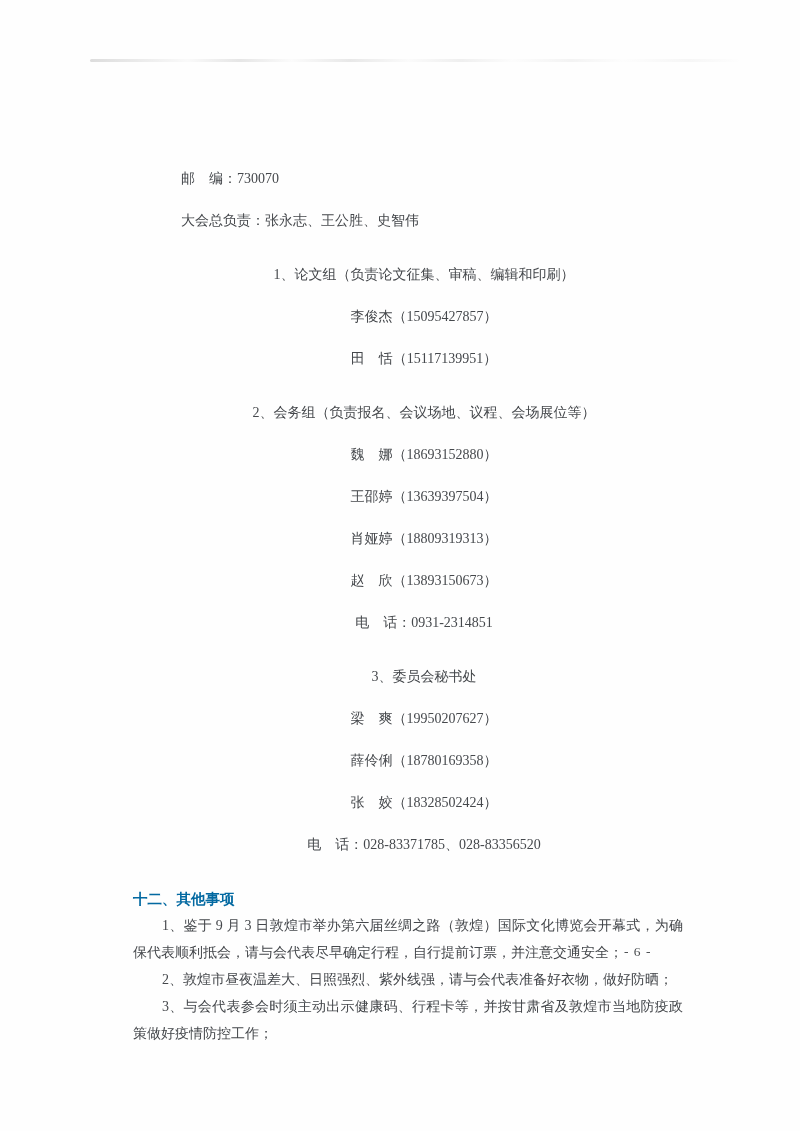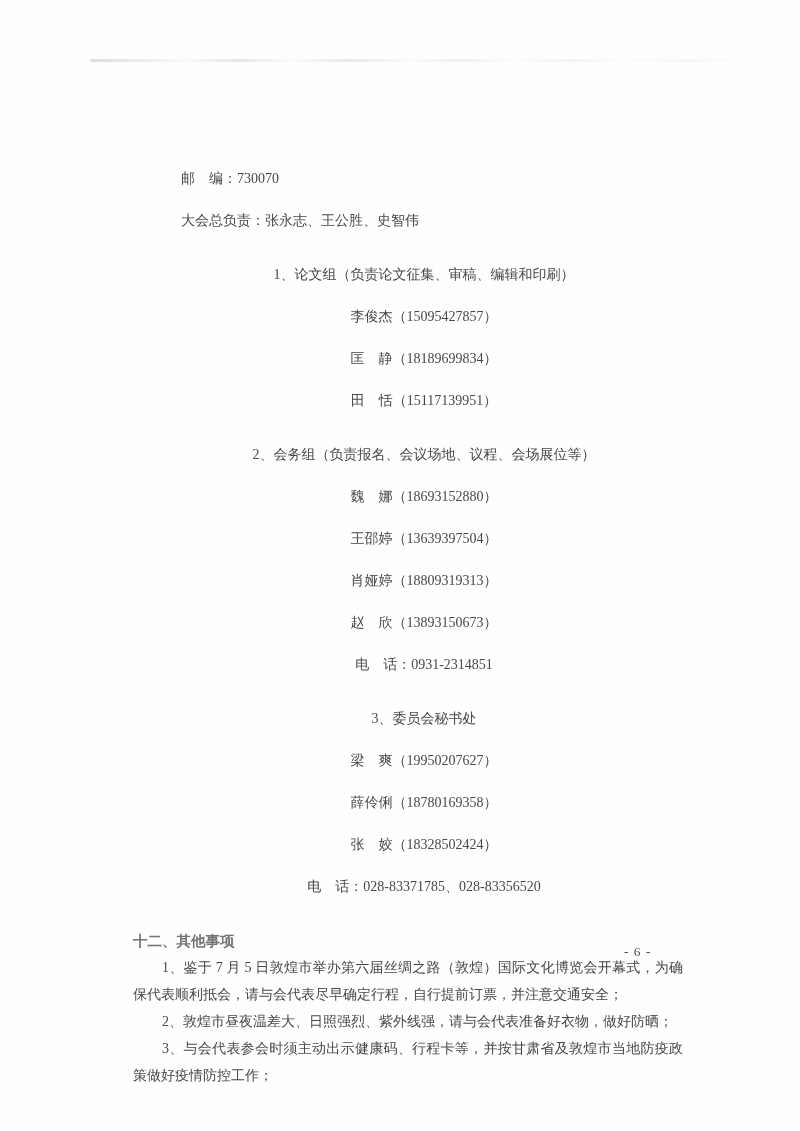--- a/index.html
+++ b/index.html
@@ -44,21 +44,21 @@
     line-height: 26px;
   }
   .line { margin: 16px; padding-left: 32px; white-space: nowrap; }
   .group { margin-top: 28px; text-align: center; }
   .section { margin-top: 28px; }
   .heading {
     margin: 0;
     font-size: 14.5px;
     font-weight: bold;
     line-height: 26px;
-    color: #737373;
+    color: #0369a1;
   }
   .para {
     margin: 0;
     text-indent: 29px;
     text-align: justify;
     line-height: 27px;
     color: #44474b;
   }
   .page-number {
     position: absolute;
@@ -77,21 +77,20 @@
   <div class="content">
     <div>
       <p class="line">邮　编：730070</p>
       <p class="line">大会总负责：张永志、王公胜、史智伟</p>
     </div>
 
     <div id="groups">
         <div class="group">
           <p class="line">1、论文组（负责论文征集、审稿、编辑和印刷）</p>
           <p class="line">李俊杰（15095427857）</p>
-          <p class="line">匡　静（18189699834）</p>
           <p class="line">田　恬（15117139951）</p>
         </div>
         <div class="group">
           <p class="line">2、会务组（负责报名、会议场地、议程、会场展位等）</p>
           <p class="line">魏　娜（18693152880）</p>
           <p class="line">王邵婷（13639397504）</p>
           <p class="line">肖娅婷（18809319313）</p>
           <p class="line">赵　欣（13893150673）</p>
           <p class="line">电　话：0931-2314851</p>
         </div>
@@ -100,21 +99,21 @@
           <p class="line">梁　爽（19950207627）</p>
           <p class="line">薛伶俐（18780169358）</p>
           <p class="line">张　姣（18328502424）</p>
           <p class="line">电　话：028-83371785、028-83356520</p>
         </div>
       </div>
 
     <div class="section">
       <h2 class="heading">十二、其他事项</h2>
       <div id="section-items">
-          <p class="para">1、鉴于 7 月 5 日敦煌市举办第六届丝绸之路（敦煌）国际文化博览会开幕式，为确保代表顺利抵会，请与会代表尽早确定行程，自行提前订票，并注意交通安全；</p>
+          <p class="para">1、鉴于 9 月 3 日敦煌市举办第六届丝绸之路（敦煌）国际文化博览会开幕式，为确保代表顺利抵会，请与会代表尽早确定行程，自行提前订票，并注意交通安全；</p>
           <p class="para">2、敦煌市昼夜温差大、日照强烈、紫外线强，请与会代表准备好衣物，做好防晒；</p>
           <p class="para">3、与会代表参会时须主动出示健康码、行程卡等，并按甘肃省及敦煌市当地防疫政策做好疫情防控工作；</p>
         </div>
     </div>
   </div>
 
   <div class="page-number">- 6 -</div>
 </div>
 
 </body></html>

